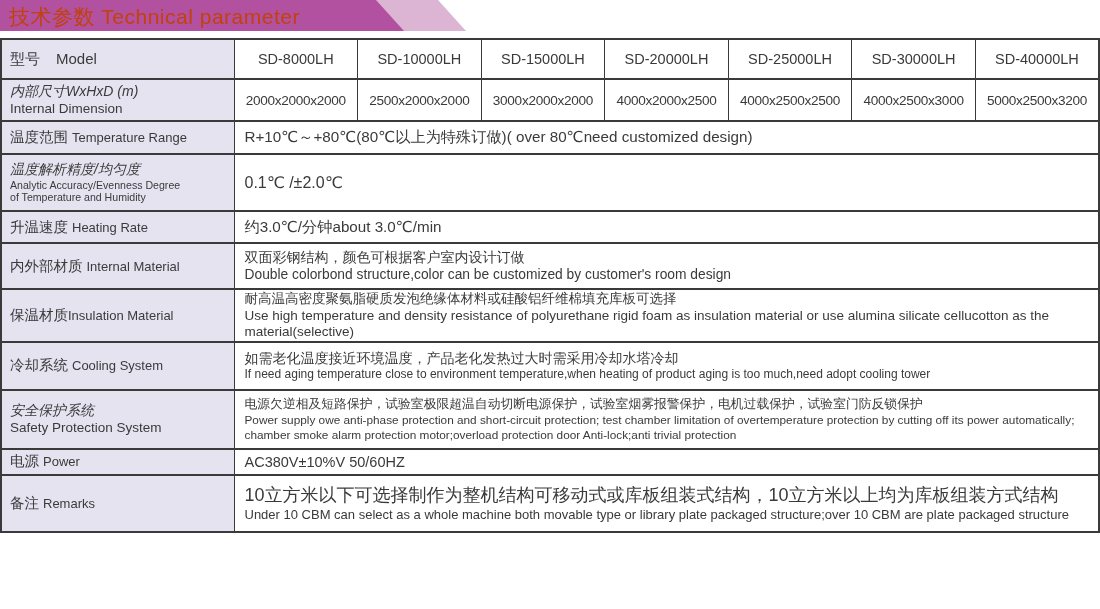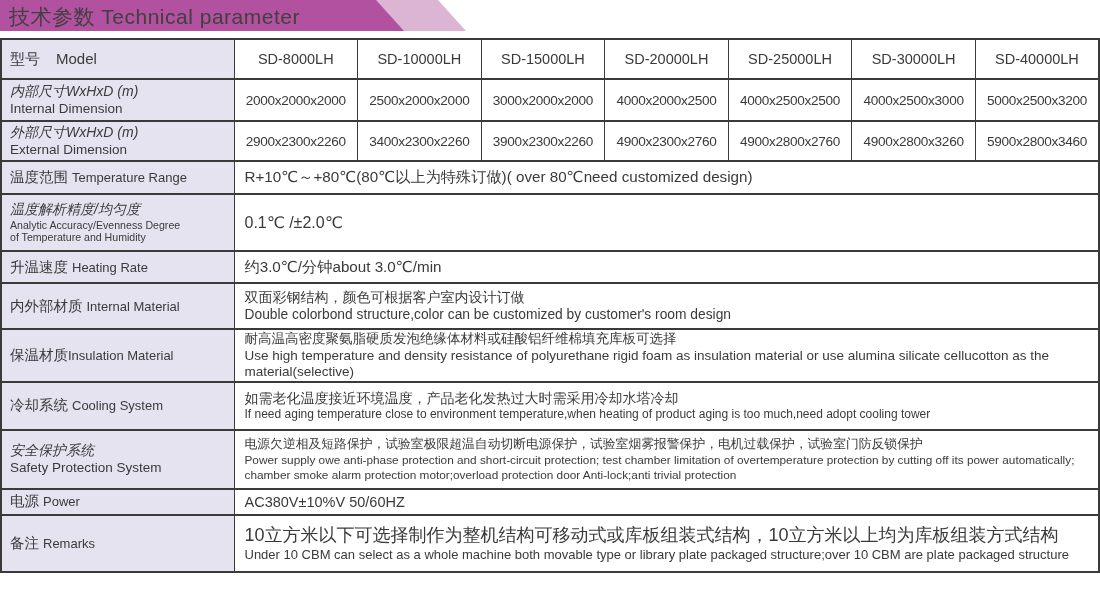--- a/index.html
+++ b/index.html
@@ -22,21 +22,21 @@
     background:var(--banner-accent);
     clip-path:polygon(0 0,438px 0,466px 31px,0 31px);
   }
   .banner-main{
     position:absolute;left:0;top:0;width:410px;height:31px;
     background:var(--banner-bg);
     clip-path:polygon(0 0,376px 0,404px 31px,0 31px);
   }
   .banner-title{
     position:absolute;left:9px;top:3px;
-    color:#404040;font-size:21px;letter-spacing:0.5px;white-space:nowrap;
+    color:#c2410c;font-size:21px;letter-spacing:0.5px;white-space:nowrap;
   }
   
   table{
     border-collapse:collapse;table-layout:fixed;
     width:1100px;margin-top:7px;
   }
   col.c-label{width:233px;}
   td{
     border-left:1px solid var(--border);
     border-right:1px solid var(--border);
@@ -118,33 +118,20 @@
     </td>
     <td class="center dim">2000x2000x2000</td>
     <td class="center dim">2500x2000x2000</td>
     <td class="center dim">3000x2000x2000</td>
     <td class="center dim">4000x2000x2500</td>
     <td class="center dim">4000x2500x2500</td>
     <td class="center dim">4000x2500x3000</td>
     <td class="center dim">5000x2500x3200</td>
   </tr>
 
-  <tr>
-    <td class="label-cell" style="height:36px">
-      <div class="lbl-line1">外部尺寸WxHxD (m)</div>
-      <div class="lbl-line2">External Dimension</div>
-    </td>
-    <td class="center dim">2900x2300x2260</td>
-    <td class="center dim">3400x2300x2260</td>
-    <td class="center dim">3900x2300x2260</td>
-    <td class="center dim">4900x2300x2760</td>
-    <td class="center dim">4900x2800x2760</td>
-    <td class="center dim">4900x2800x3260</td>
-    <td class="center dim">5900x2800x3460</td>
-  </tr>
 
   <tr>
     <td class="label-cell nowrap" style="height:29px">
       <span class="lbl-zh">温度范围</span><span class="lbl-en">Temperature Range</span>
     </td>
     <td class="val-cell v15" colspan="7">R+10℃～+80℃(80℃以上为特殊订做)( over 80℃need customized design)</td>
   </tr>
 
   <tr>
     <td class="label-cell" style="height:53px">

